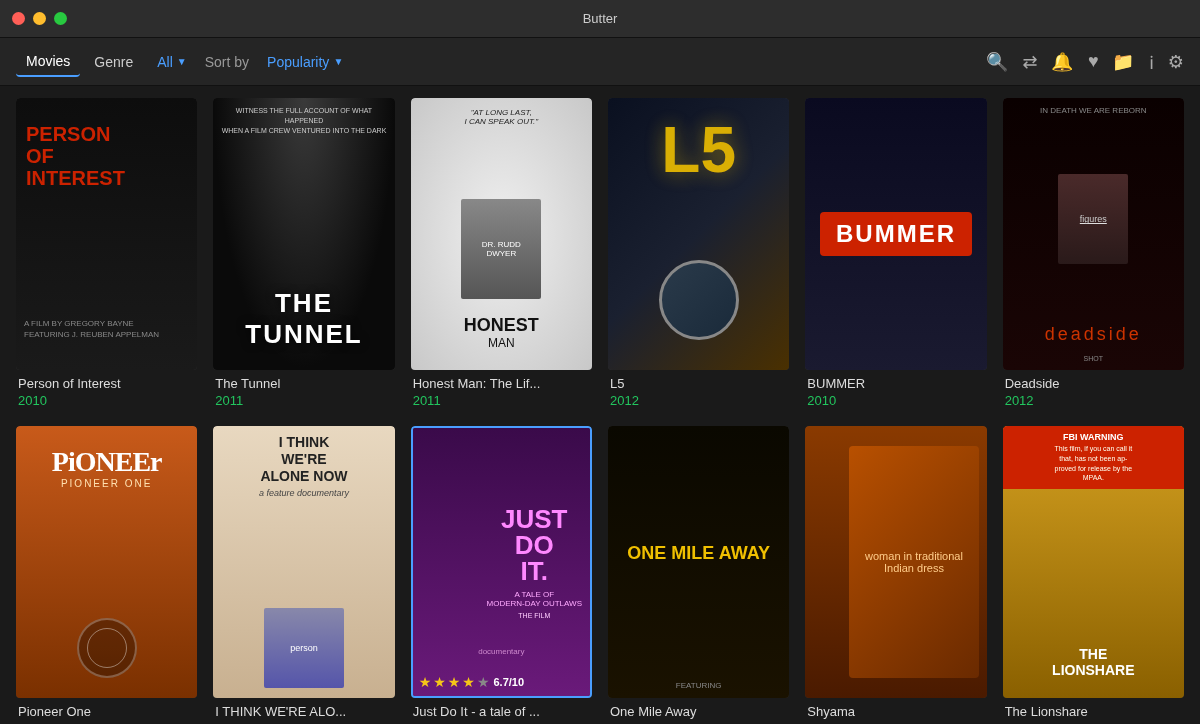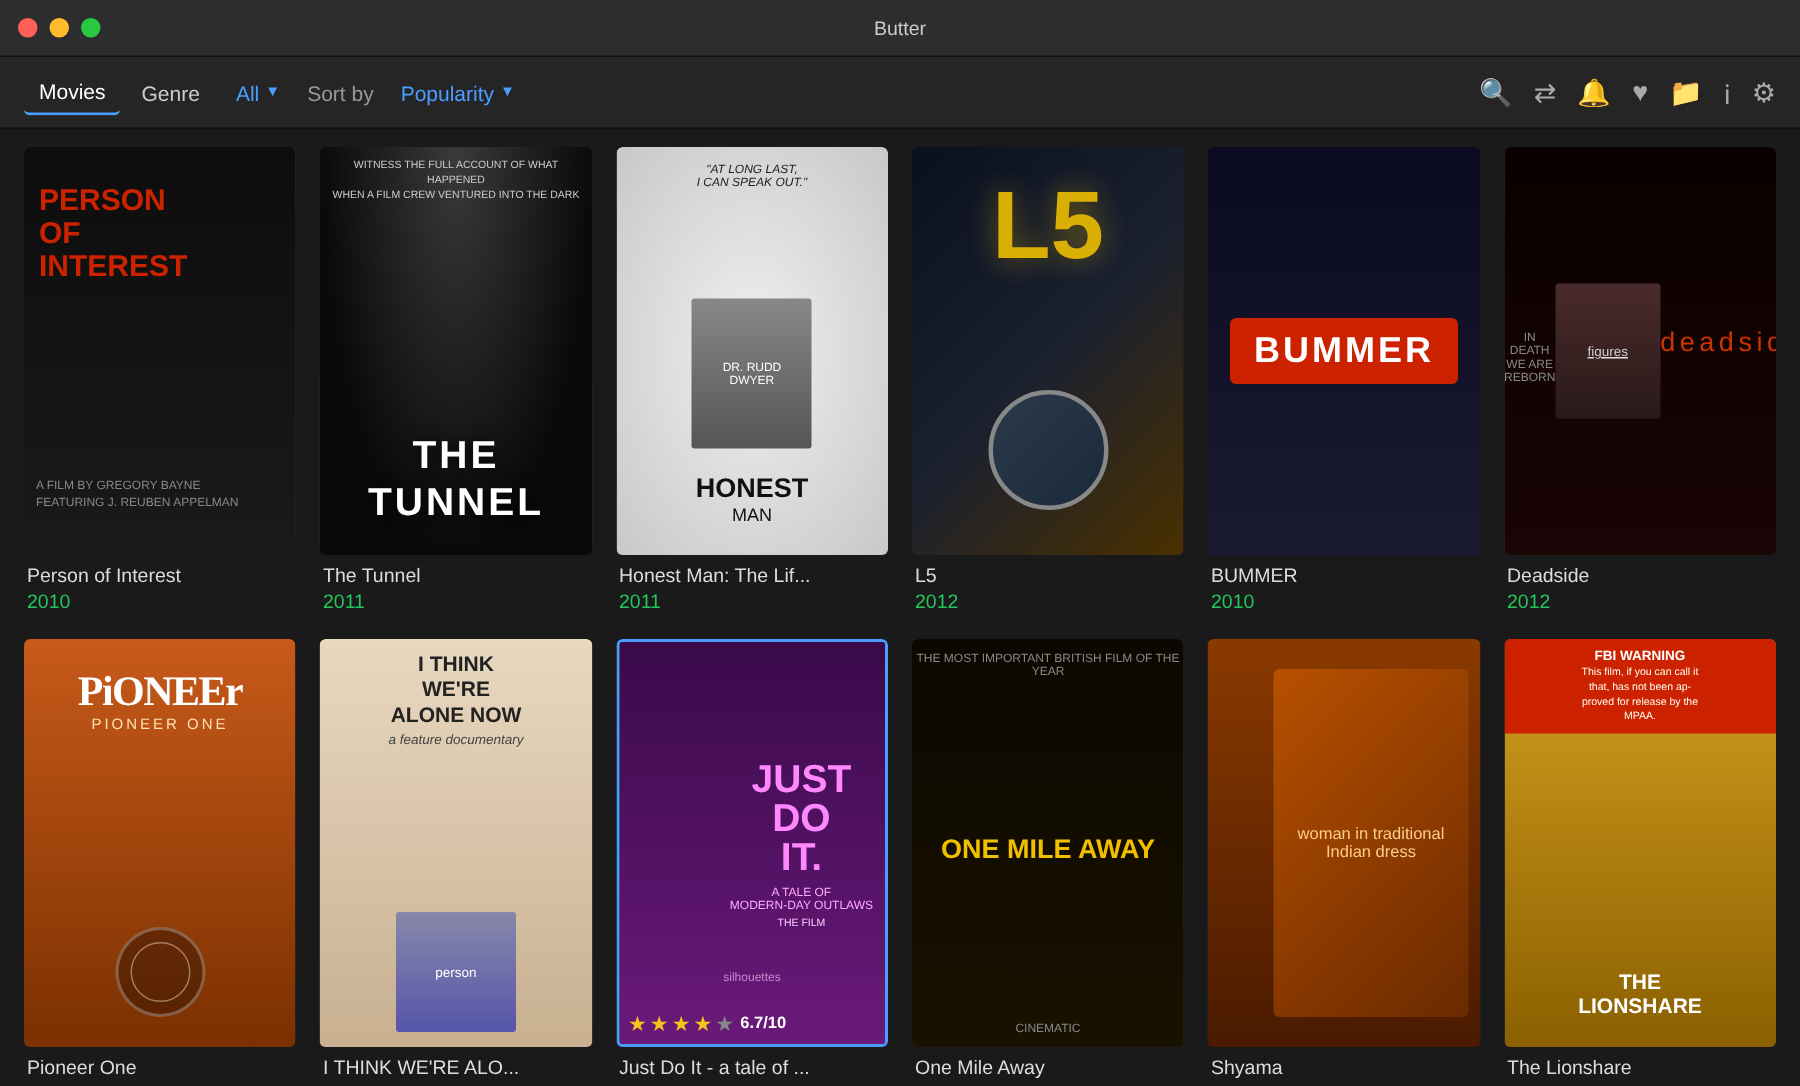--- a/index.html
+++ b/index.html
@@ -297,21 +297,21 @@
         </div>
       </div>
       <div class="movie-info">
         <div class="movie-title">BUMMER</div>
         <div class="movie-year">2010</div>
       </div>
     </div>
 
     <div class="movie-card">
       <div class="movie-poster">
-        <div class="poster-canvas" style="background: linear-gradient(180deg, #0a0000 0%, #1a0505 100%);display:flex;flex-direction:row;align-items:center;justify-content:space-around;">
+        <div class="poster-canvas" style="background: linear-gradient(180deg, #0a0000 0%, #1a0505 100%);display:flex;flex-direction:column;align-items:center;justify-content:space-around;">
           <div style="color:#888;font-size:8px;text-align:center;padding-top:8px;">IN DEATH WE ARE REBORN</div>
           <div style="flex:1;display:flex;align-items:center;justify-content:center;">
             <div style="width:70px;height:90px;background:linear-gradient(180deg,#4a2a2a,#2a1a1a);border-radius:2px;display:flex;align-items:center;justify-content:center;overflow:hidden;text-decoration:underline;">
               <div style="color:#ccc;font-size:9px;text-align:center;">figures</div>
             </div>
           </div>
           <div style="color:#cc3300;font-size:18px;font-weight:300;letter-spacing:3px;padding-bottom:10px;text-transform:lowercase;">deadside</div>
           <div style="color:#888;font-size:7px;padding-bottom:8px;">SHOT</div>
         </div>
       </div>
@@ -359,21 +359,21 @@
 
     <div class="movie-card">
       <div class="movie-poster highlighted">
         <div class="poster-canvas" style="background:linear-gradient(180deg, #3a0a4a 0%, #6a1a7a 100%);display:flex;flex-direction:column;align-items:flex-end;justify-content:center;">
           <div style="text-align:center;padding:8px;">
             <div style="color:#ff88ff;font-size:26px;font-weight:900;line-height:1;">JUST<br>DO<br>IT.</div>
             <div style="color:#ffaaff;font-size:8px;margin-top:6px;">A TALE OF<br>MODERN-DAY OUTLAWS</div>
             <div style="color:#ffccff;font-size:7px;margin-top:4px;">THE FILM</div>
           </div>
           <div style="position:absolute;bottom:40px;left:0;right:0;display:flex;align-items:flex-end;justify-content:center;">
-            <div style="color:#cc88cc;font-size:8px;text-align:center;">silhouettes</div>
+            <div style="color:#cc88cc;font-size:8px;text-align:center;">documentary</div>
           </div>
           <div class="rating-row" style="position:absolute;bottom:6px;left:6px;display:flex;align-items:center;gap:4px;">
             <div class="stars">
               <span class="star">★</span>
               <span class="star">★</span>
               <span class="star">★</span>
               <span class="star">★</span>
               <span class="star half">★</span>
             </div>
             <span style="color:#fff;font-size:11px;font-weight:700;">6.7/10</span>
@@ -382,27 +382,26 @@
       </div>
       <div class="movie-info">
         <div class="movie-title">Just Do It - a tale of ...</div>
         <div class="movie-year">2011</div>
       </div>
     </div>
 
     <div class="movie-card">
       <div class="movie-poster">
         <div class="poster-canvas" style="background:linear-gradient(180deg, #0a0800 0%, #1a1200 100%);display:flex;flex-direction:column;align-items:center;justify-content:center;">
-          <div style="color:#888;font-size:8px;text-align:center;padding-top:8px;">THE MOST IMPORTANT BRITISH FILM OF THE YEAR</div>
           <div style="flex:1;display:flex;align-items:center;justify-content:center;">
             <div style="text-align:center;">
               <div style="color:#f0c000;font-size:18px;font-weight:900;">ONE MILE AWAY</div>
             </div>
           </div>
-          <div style="color:#888;font-size:8px;padding-bottom:8px;">CINEMATIC</div>
+          <div style="color:#888;font-size:8px;padding-bottom:8px;">FEATURING</div>
         </div>
       </div>
       <div class="movie-info">
         <div class="movie-title">One Mile Away</div>
         <div class="movie-year">2012</div>
       </div>
     </div>
 
     <div class="movie-card">
       <div class="movie-poster">

